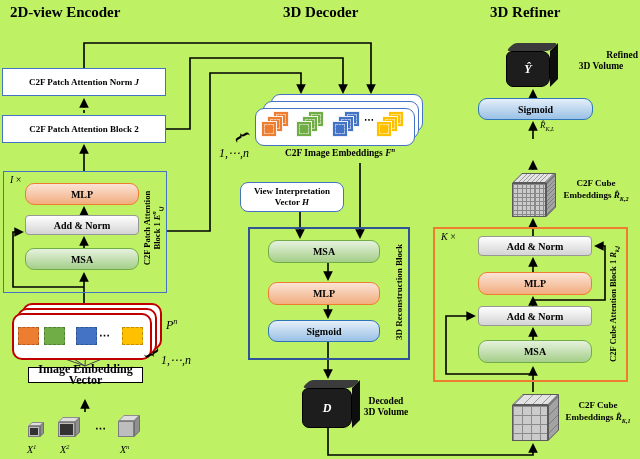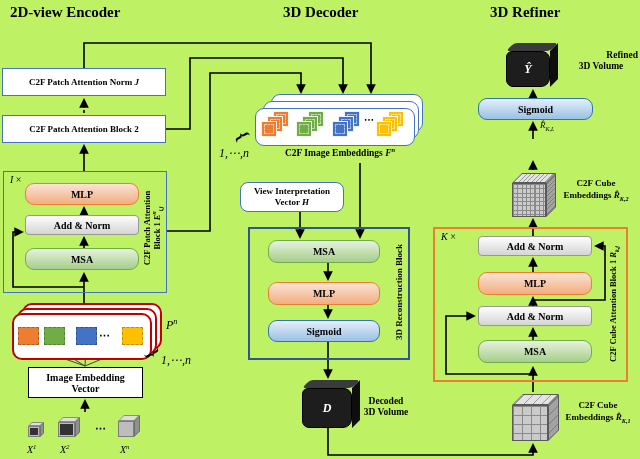--- a/index.html
+++ b/index.html
@@ -150,21 +150,21 @@
     <div class="frame redframe" style="left:12px;top:313px;width:140px;height:47px;z-index:2;"></div>
     <div class="sq" style="left: 18px; top: 327px; background-color: rgb(237, 125, 49);"></div>
     <div class="sq" style="left: 44px; top: 327px; background-color: rgb(112, 173, 71);"></div>
     <div class="sq" style="left: 76px; top: 327px; background-color: rgb(68, 114, 196);"></div>
     <div class="lbl bold" style="left:99px;top:329px;font-size:11px;">⋯</div>
     <div class="sq" style="left: 122px; top: 327px; background-color: rgb(255, 192, 0);"></div>
     <div class="lbl it" style="left:166px;top:318px;font-size:12px;">P<sup>n</sup></div>
     <div class="brace" style="left:149px;top:343px;transform:rotate(60deg);">}</div>
     <div class="lbl smalllbl" style="left:161px;top:353px;">1,⋯,n</div>
 
-    <div class="box" style="left:28px;top:367px;width:115px;height:31px;border:1.5px solid #000;font-size:10px;line-height:11px;z-index:3;">
+    <div class="box" style="left:28px;top:367px;width:115px;height:16px;border:1.5px solid #000;font-size:12px;line-height:11px;z-index:3;">
       <span>
           <span style="display:block;">Image Embedding</span>
             <span style="display:block;">Vector</span>
         </span>
     </div>
 
     <div class="minicube" style="left:28px;top:422px;">
       <div class="mt" style="left:0;top:0;width:12px;height:4px;"></div>
       <div class="mf" style="left:0;top:4px;width:12px;height:11px;"></div>
       <div class="mr" style="left:12px;top:4px;width:4px;height:11px;"></div>

